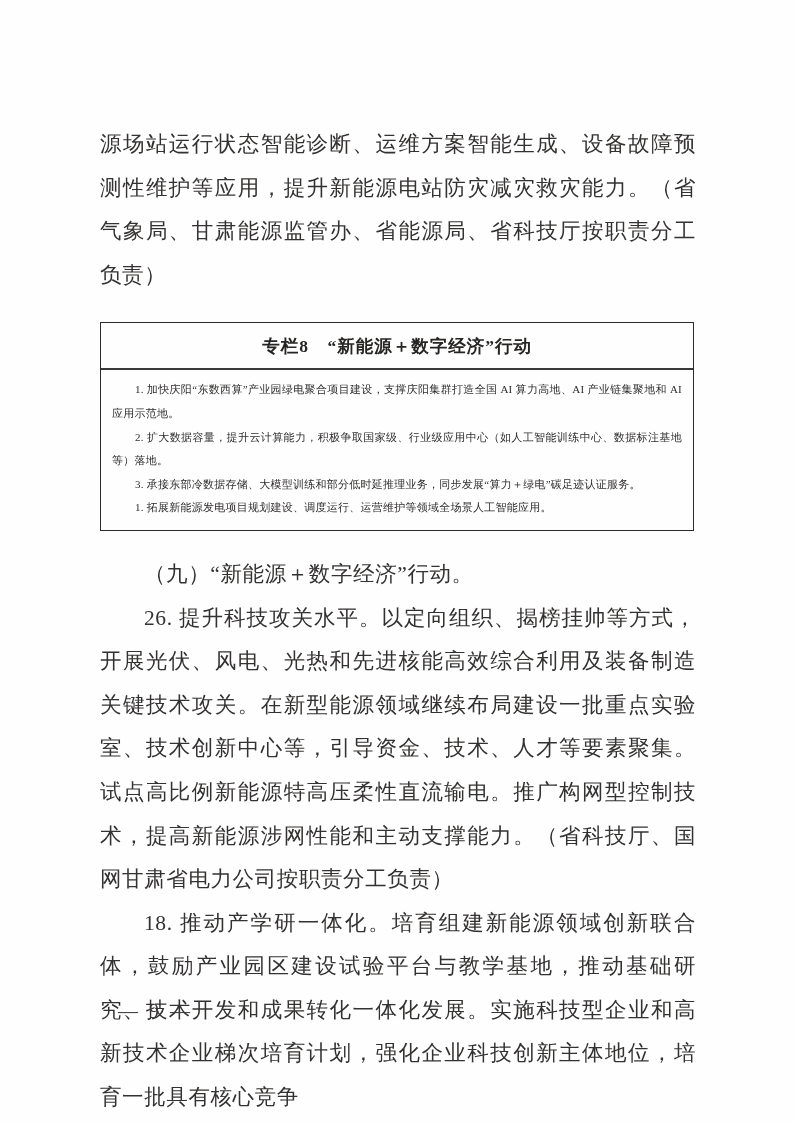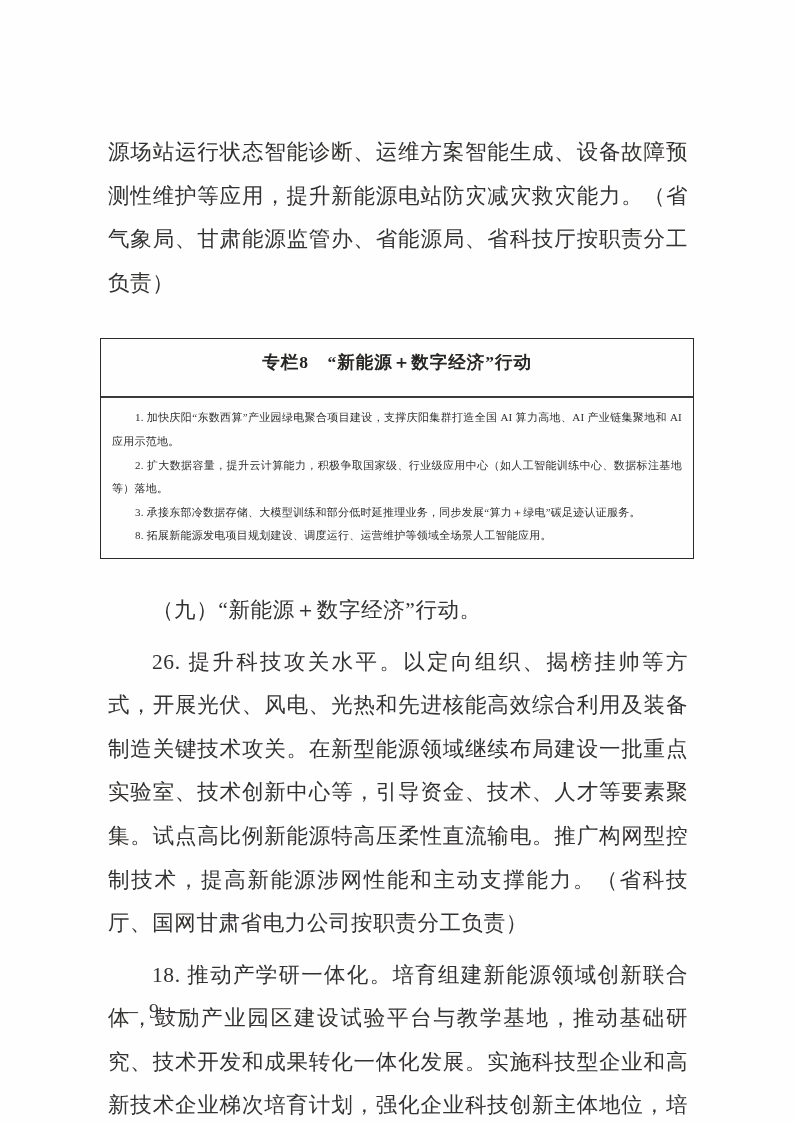--- a/index.html
+++ b/index.html
@@ -24,21 +24,21 @@
     left: 100px;
     top: 123px;
     width: 596px;
   }
   .para {
     font-size: 21.5px;
     line-height: 43.6px;
     text-align: justify;
     text-justify: inter-ideograph;
     letter-spacing: 0.6px;
-    margin: 8px;
+    margin: 0;
     text-indent: 0;
     color: #343231;
   }
   .para.indent {
     text-indent: 44px;
   }
   .para.heading-para {
     text-indent: 44px;
   }
 
@@ -53,21 +53,21 @@
     margin: 0;
     border: 1.4px solid #2b2b2b;
     background: #fefefe;
     box-sizing: border-box;
   }
   .column-box-header {
     text-align: center;
     font-size: 17.5px;
     font-weight: bold;
     letter-spacing: 1px;
-    padding: 11px 0 22px 0;
+    padding: 11px 0 10px 0;
     color: #262523;
     border-bottom: 1px solid #3a3a3a;
   }
   .column-box-body {
     border-top: 1.2px solid #3a3a3a;
     padding: 8px 11px 10px 11px;
   }
   .column-item {
     font-size: 11px;
     line-height: 23.6px;
@@ -99,21 +99,21 @@
     <p class="para">源场站运行状态智能诊断、运维方案智能生成、设备故障预测性维护等应用，提升新能源电站防灾减灾救灾能力。（省气象局、甘肃能源监管办、省能源局、省科技厅按职责分工负责）</p>
 
     <div class="gap-before-box"></div>
 
     <div class="column-box">
       <div class="column-box-header">专栏8　“新能源＋数字经济”行动</div>
       <div class="column-box-body">
         <p class="column-item">1. 加快庆阳“东数西算”产业园绿电聚合项目建设，支撑庆阳集群打造全国 AI 算力高地、AI 产业链集聚地和 AI 应用示范地。</p>
         <p class="column-item">2. 扩大数据容量，提升云计算能力，积极争取国家级、行业级应用中心（如人工智能训练中心、数据标注基地等）落地。</p>
         <p class="column-item">3. 承接东部冷数据存储、大模型训练和部分低时延推理业务，同步发展“算力＋绿电”碳足迹认证服务。</p>
-        <p class="column-item">8. 拓展新能源发电项目规划建设、调度运行、运营维护等领域全场景人工智能应用。</p>
+        <p class="column-item">1. 拓展新能源发电项目规划建设、调度运行、运营维护等领域全场景人工智能应用。</p>
       </div>
     </div>
 
     <div class="gap-after-box"></div>
 
     <p class="para heading-para">（九）“新能源＋数字经济”行动。</p>
 
     <p class="para indent">26. 提升科技攻关水平。以定向组织、揭榜挂帅等方式，开展光伏、风电、光热和先进核能高效综合利用及装备制造关键技术攻关。在新型能源领域继续布局建设一批重点实验室、技术创新中心等，引导资金、技术、人才等要素聚集。试点高比例新能源特高压柔性直流输电。推广构网型控制技术，提高新能源涉网性能和主动支撑能力。（省科技厅、国网甘肃省电力公司按职责分工负责）</p>
 
     <p class="para indent">18. 推动产学研一体化。培育组建新能源领域创新联合体，鼓励产业园区建设试验平台与教学基地，推动基础研究、技术开发和成果转化一体化发展。实施科技型企业和高新技术企业梯次培育计划，强化企业科技创新主体地位，培育一批具有核心竞争</p>

